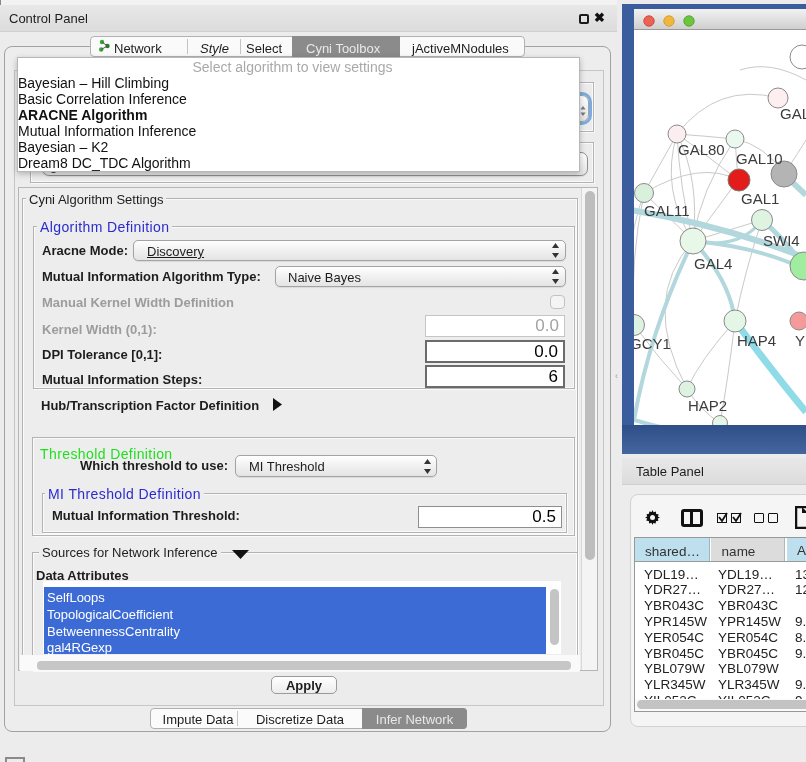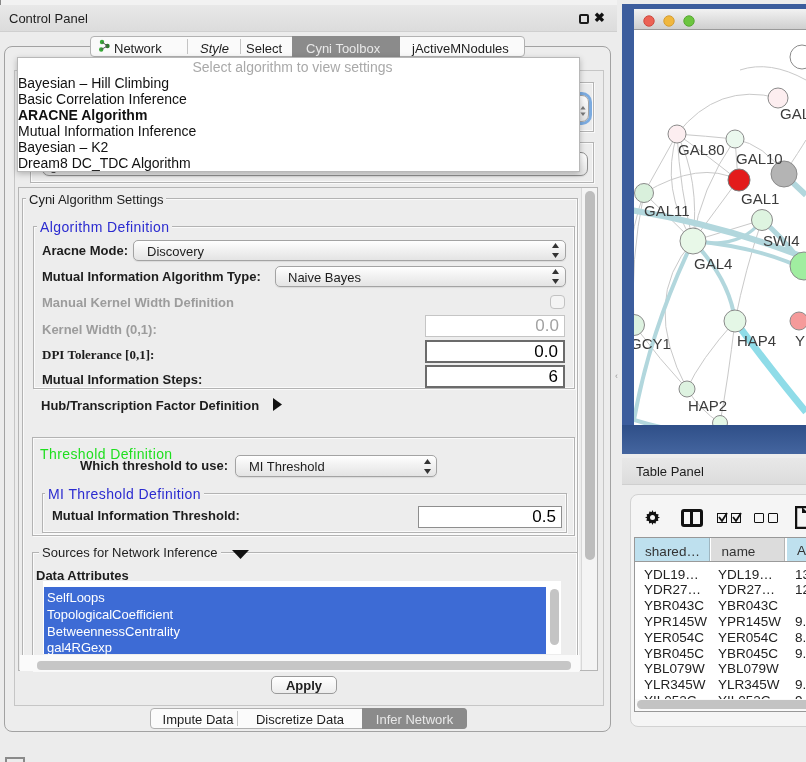--- a/index.html
+++ b/index.html
@@ -67,41 +67,41 @@
 <div class="abs" style="left:585px;top:191px;width:10px;height:369px;background:#bdbdbd;border-radius:5px;"></div>
 
 <div class="abs etch" style="left:22px;top:198px;width:556px;height:469px;border-bottom:none;"></div>
 <div class="abs n13 glabel" style="left:26px;top:192px;">Cyni Algorithm Settings</div>
 
 <div class="abs etch" style="left:33px;top:226px;width:542px;height:163px;"></div>
 <div class="abs gl14" style="left:37px;top:219px;color:#2b2bd0;">Algorithm Definition</div>
 
 <div class="abs b13" style="left:42px;top:243px;">Aracne Mode:</div>
 <div class="abs combo" style="left:133px;top:240px;width:433px;height:21px;"></div>
-<div class="abs n13" style="left:147px;top:244px;">Discovery</div>
+<div class="abs n13" style="left:147px;top:244px;text-decoration:underline;">Discovery</div>
 <svg class="abs" style="left:551px;top:243px;" width="9" height="15" viewBox="0 0 9 15">
       <path d="M4.5 0L8 5H1z" fill="#333"></path>
       <path d="M4.5 15L1 10h7z" fill="#333"></path>
     </svg>
 
 <div class="abs b13" style="left:42px;top:269px;">Mutual Information Algorithm Type:</div>
 <div class="abs combo" style="left:275px;top:266px;width:291px;height:21px;"></div>
 <div class="abs n13" style="left:288px;top:270px;">Naive Bayes</div>
 <svg class="abs" style="left:551px;top:269px;" width="9" height="15" viewBox="0 0 9 15">
       <path d="M4.5 0L8 5H1z" fill="#333"></path>
       <path d="M4.5 15L1 10h7z" fill="#333"></path>
     </svg>
 
 <div class="abs b13" style="left:42px;top:295px;color:#9c9c9c;">Manual Kernel Width Definition</div>
 <div class="abs" style="left:550px;top:295px;width:15px;height:14px;background:#f4f4f4;border:1px solid #c2c2c2;border-radius:4px;"></div>
 
 <div class="abs b13" style="left:42px;top:322px;color:#9c9c9c;">Kernel Width (0,1):</div>
 <div class="abs fld" style="left:425px;top:315px;width:140px;height:22px;border:1px solid #c5c5c5;color:#a2a2a2;line-height:20px;">0.0</div>
 
-<div class="abs b13" style="left:42px;top:347px;font-family:Liberation Serif, serif;">DPI Tolerance [0,1]:</div>
+<div class="abs b13" style="left:42px;top:347px;">DPI Tolerance [0,1]:</div>
 <div class="abs fld" style="left:425px;top:340px;width:140px;height:23px;border:2px solid #6b6b6b;color:#000;line-height:19px;">0.0</div>
 
 <div class="abs b13" style="left:42px;top:372px;">Mutual Information Steps:</div>
 <div class="abs fld" style="left:425px;top:365px;width:140px;height:23px;border:2px solid #6b6b6b;color:#000;line-height:19px;">6</div>
 
 <div class="abs b13" style="left:41px;top:398px;">Hub/Transcription Factor Definition</div>
 <svg class="abs" style="left:272px;top:398px;" width="11" height="13" viewBox="0 0 11 13">
       <path d="M1 0L10 6.5L1 13z" fill="#111"></path>
     </svg>
 

